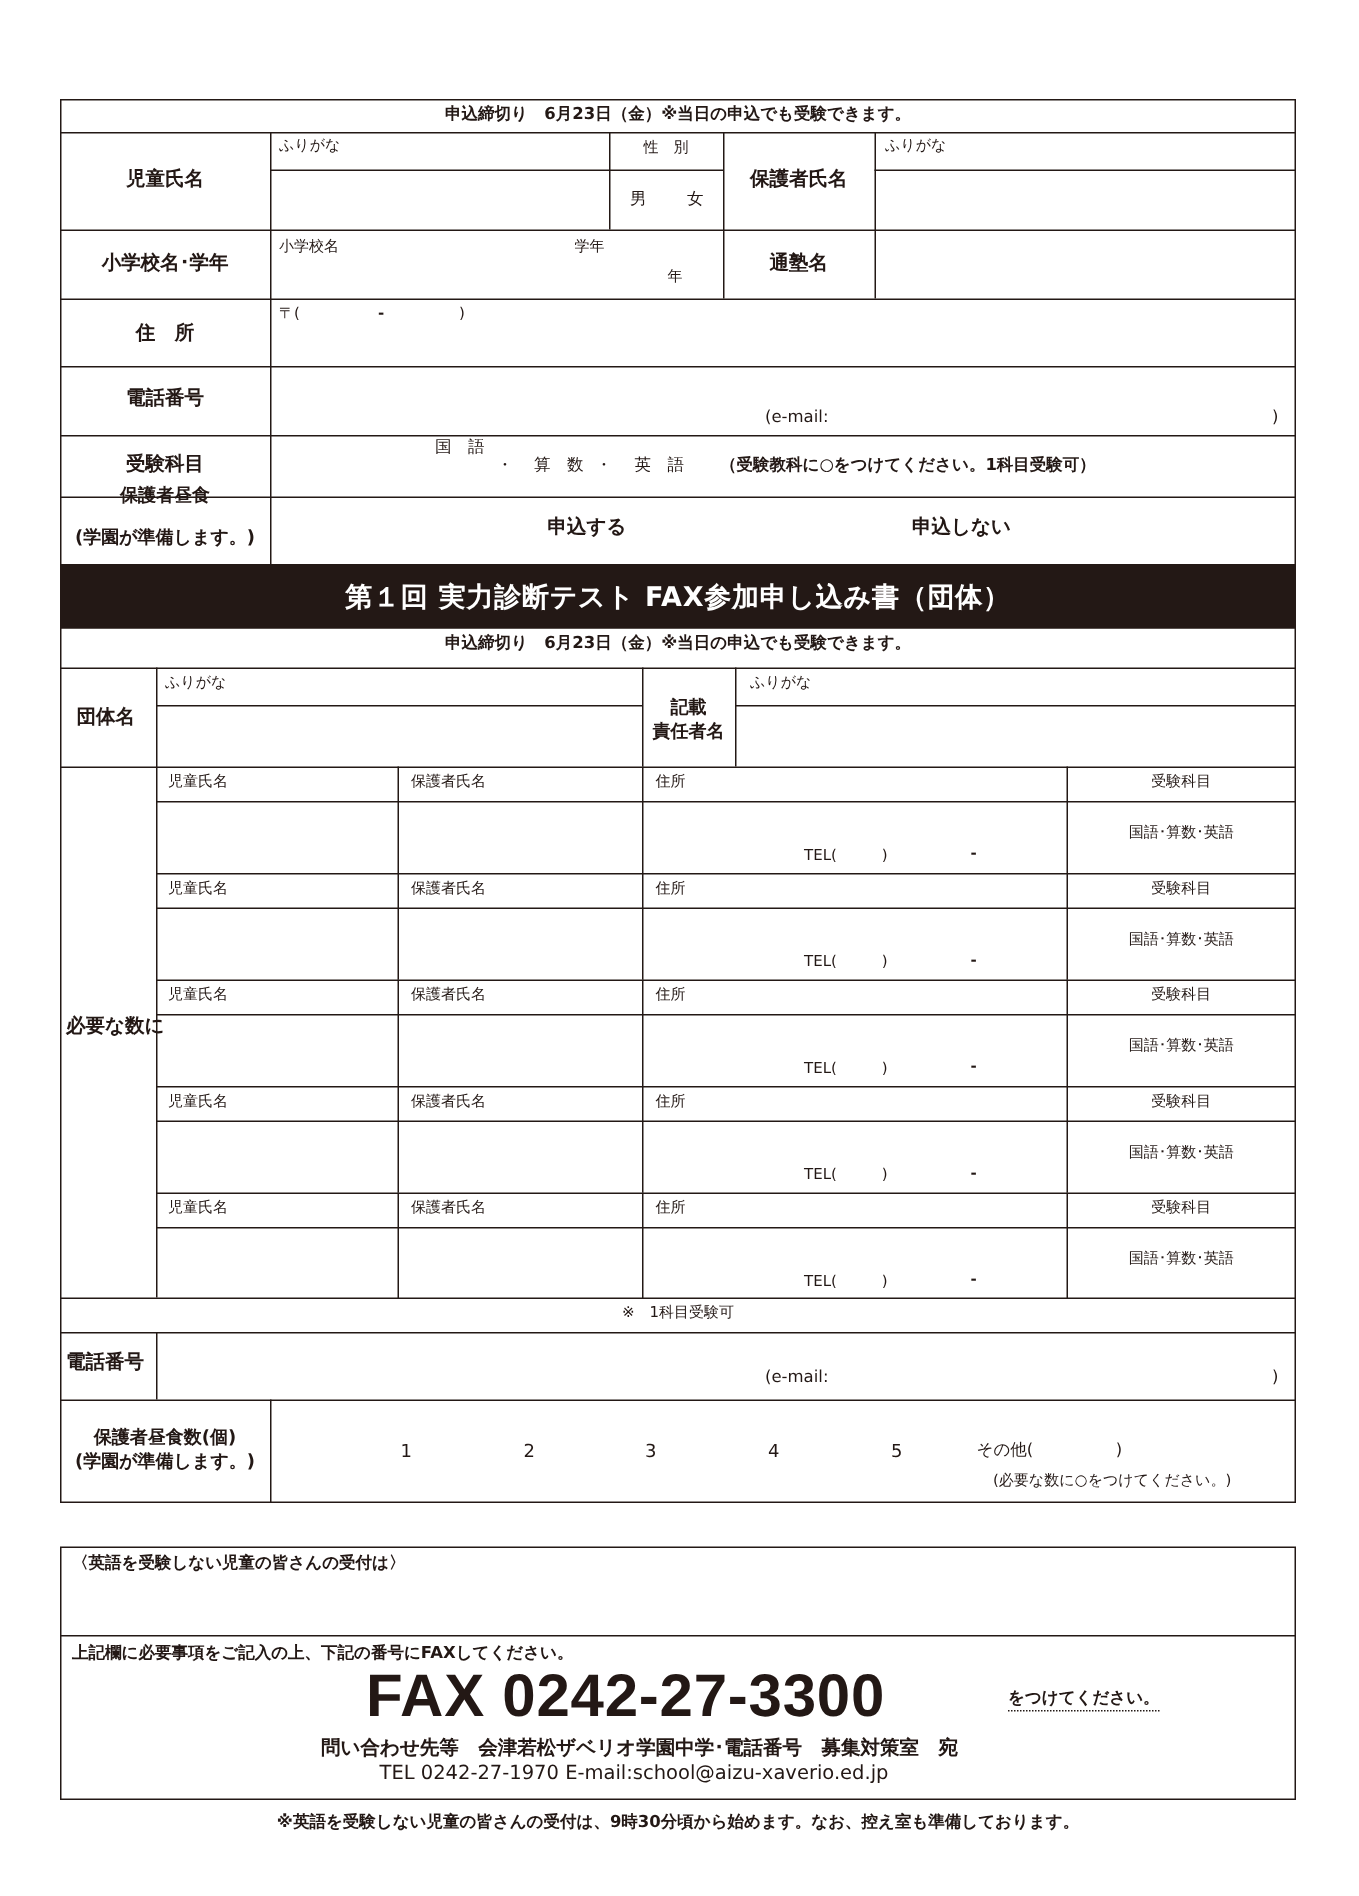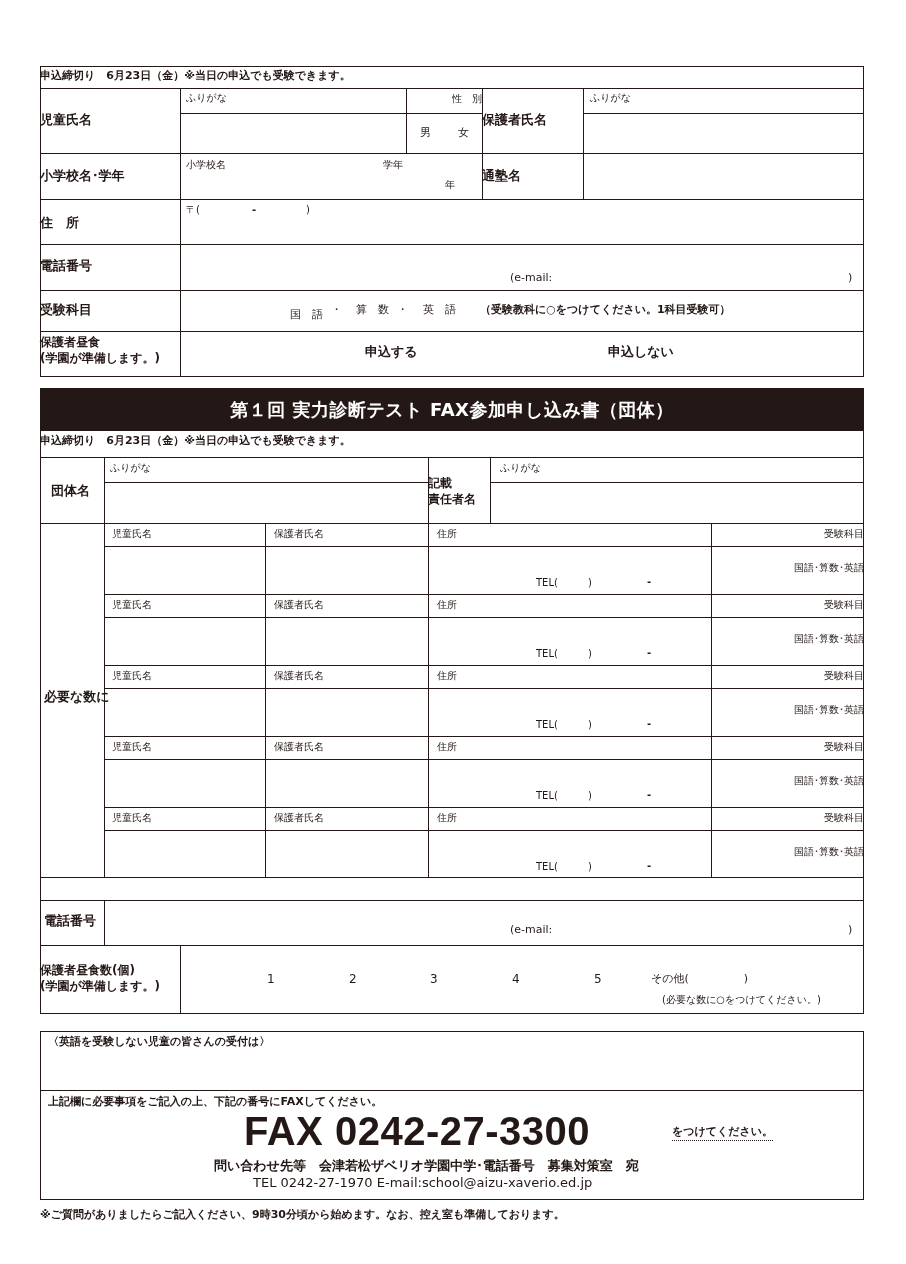--- a/index.html
+++ b/index.html
@@ -8,21 +8,21 @@
   .titlebar { position:absolute; left:0; width:824px; height:43px; background:#231815; color:#fff; font-size:18px; font-weight:bold; display:flex; align-items:center; justify-content:center; letter-spacing:0.5px; }
   .frame { position:absolute; border:1.5px solid #231815; box-sizing:border-box; }
   .hl { position:absolute; height:0; border-top:1px solid #231815; }
   .vl { position:absolute; width:0; border-left:1px solid #231815; }
   .t { position:absolute; white-space:nowrap; line-height:1.15; }
   .b { font-weight:bold; }
   .s10 { font-size:10px;text-align:right; }
   .s11 { font-size:11px; }
   .s12 { font-size:12px; }
   .s13 { font-size:13px; }
-  .c { }
+  .c { text-align:center; }
   .field { position:absolute; background:transparent; border:none; outline:none; padding:0; margin:0; }
 </style>
 </head>
 <body>
 
 <div class="sheet" style="top:24px;height:353px;">
   <div class="frame" style="left:0;top:42px;width:824px;height:311px;"></div>
 
   <div class="t s11 b c" style="left:0;width:824px;top:46px;">申込締切り　6月23日（金）※当日の申込でも受験できます。</div>
 
@@ -68,34 +68,34 @@
   <input class="field" type="text" style="left: 165px; top: 178px; width: 98px; height: 16px;">
   <input class="field" type="text" style="left: 146px; top: 196px; width: 670px; height: 20px;">
 
   <div class="t s13 b c" style="left:0;width:140px;top:235px;">電話番号</div>
   <input class="field" type="text" style="left: 146px; top: 224px; width: 670px; height: 18px;">
   <div class="t s11" style="left:470px;top:248px;">(e-mail:</div>
   <input class="field" type="text" style="left: 520px; top: 246px; width: 280px; height: 17px;">
   <div class="t s11" style="left:808px;top:248px;">)</div>
 
   <div class="t s13 b c" style="left:0;width:140px;top:279px;">受験科目</div>
-  <div class="t s11" style="left:250px;top:285px;cursor:pointer;">国　語</div>
+  <div class="t s11" style="left:250px;top:268px;cursor:pointer;">国　語</div>
   <div class="t s11" style="left:291px;top:280px;">・</div>
   <div class="t s11" style="left:316px;top:280px;cursor:pointer;">算　数</div>
   <div class="t s11" style="left:357px;top:280px;">・</div>
   <div class="t s11" style="left:383px;top:280px;cursor:pointer;">英　語</div>
   <div class="t s11" style="left:440px;top:280px;font-weight:bold;">（受験教科に○をつけてください。1科目受験可）</div>
 
-  <div class="t s12 b c" style="left:0;width:140px;top:312px;">保護者昼食</div>
+  <div class="t s12 b c" style="left:0;width:140px;top:300px;">保護者昼食</div>
   <div class="t s12 b c" style="left:0;width:140px;top:328px;">(学園が準備します。)</div>
   <div class="t s13 b" style="left:325px;top:321px;cursor:pointer;">申込する</div>
   <div class="t s13 b" style="left:568px;top:321px;cursor:pointer;">申込しない</div>
 </div>
 
-<div class="sheet" style="top:388px;height:746px;">
+<div class="sheet" style="top:376px;height:746px;">
   <div class="titlebar" style="top:0;">第１回 実力診断テスト FAX参加申し込み書（団体）</div>
   <div class="frame" style="left:0;top:42px;width:824px;height:584px;"></div>
 
   <div class="t s11 b c" style="left:0;width:824px;top:47px;">申込締切り　6月23日（金）※当日の申込でも受験できます。</div>
 
   <div class="hl" style="left:0;width:824px;top:69px;"></div>
   <div class="hl" style="left:64px;width:324px;top:94px;"></div>
   <div class="hl" style="left:450px;width:374px;top:94px;"></div>
   <div class="hl" style="left:0;width:824px;top:135px;"></div>
   <div class="vl" style="left:64px;top:69px;height:420px;"></div>
@@ -185,20 +185,21 @@
       <div class="t s10 c" style="left:671px;width:153px;top:424px;">受験科目</div>
       <input type="text" class="field" style="left: 70px; top: 446px; width: 150px; height: 22px;">
       <input type="text" class="field" style="left: 232px; top: 446px; width: 150px; height: 22px;">
       <input type="text" class="field" style="left: 395px; top: 446px; width: 270px; height: 22px;">
       <div class="t s10" style="left:496px;top:473px;">TEL(　　　)</div>
       <div class="t s10 b" style="left:607px;top:472px;">-</div>
       <div class="t s10 c" style="left:671px;width:153px;top:458px;cursor:pointer;">国語･算数･英語</div>
     </div>
 
   <div class="hl" style="left:0;width:824px;top:489px;"></div>
+  <div class="t s10 c" style="left:0;width:824px;top:494px;">※　1科目受験可</div>
   <div class="hl" style="left:0;width:824px;top:512px;"></div>
 
   <div class="vl" style="left:64px;top:512px;height:45px;"></div>
   <div class="t s13 b" style="left:4px;top:526px;">電話番号</div>
   <input class="field" type="text" style="left: 70px; top: 516px; width: 745px; height: 18px;">
   <div class="t s11" style="left:470px;top:536px;">(e-mail:</div>
   <input class="field" type="text" style="left: 520px; top: 534px; width: 280px; height: 17px;">
   <div class="t s11" style="left:808px;top:536px;">)</div>
   <div class="hl" style="left:0;width:824px;top:557px;"></div>
 
@@ -216,13 +217,13 @@
 
 <div class="frame" style="left:40px;top:1031px;width:824px;height:169px;"></div>
 <div class="t s11 b" style="left:48px;top:1036px;">〈英語を受験しない児童の皆さんの受付は〉</div>
 <textarea class="field" style="left: 48px; top: 1052px; width: 808px; height: 34px; resize: none;"></textarea>
 <div class="hl" style="left:40px;width:824px;top:1090px;"></div>
 <div class="t s11 b" style="left:48px;top:1096px;">上記欄に必要事項をご記入の上、下記の番号にFAXしてください。</div>
 <div class="t b" style="left:244px;top:1108px;font-size:40px;font-family:'Liberation Sans', sans-serif;letter-spacing:0.5px;">FAX 0242-27-3300</div>
 <div class="t s11 b" style="left:672px;top:1126px;border-bottom:1.5px dotted #231815;padding-bottom:1px;">をつけてください。</div>
 <div class="t s13 b" style="left:214px;top:1159px;">問い合わせ先等　会津若松ザベリオ学園中学･電話番号　募集対策室　宛</div>
 <div class="t s13" style="left:253px;top:1176px;">TEL 0242-27-1970 E-mail:school@aizu-xaverio.ed.jp</div>
-<div class="t s11 b c" style="left:40px;width:824px;top:1209px;">※ご質問がありましたらご記入ください、9時30分頃から始めます。なお、控え室も準備しております。</div>
+<div class="t s11 b c" style="left:40px;width:824px;top:1209px;">※英語を受験しない児童の皆さんの受付は、9時30分頃から始めます。なお、控え室も準備しております。</div>
 
 </body></html>

